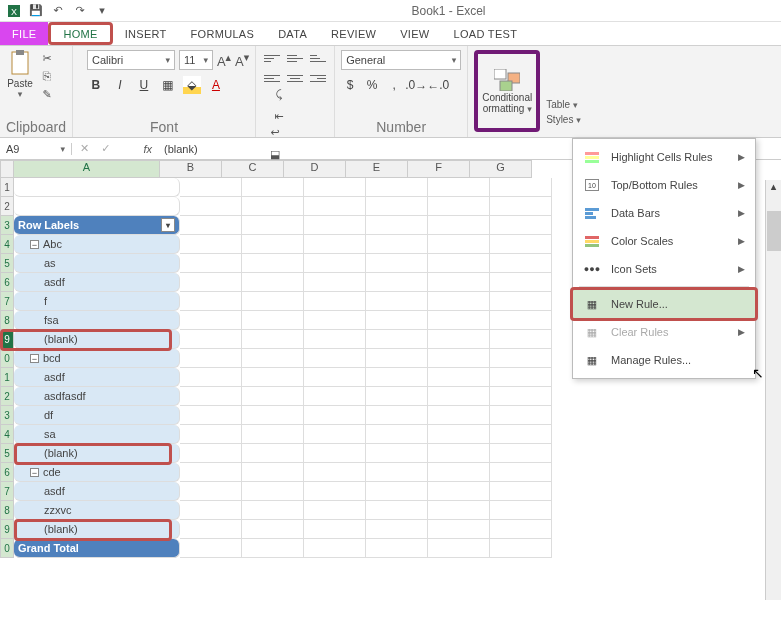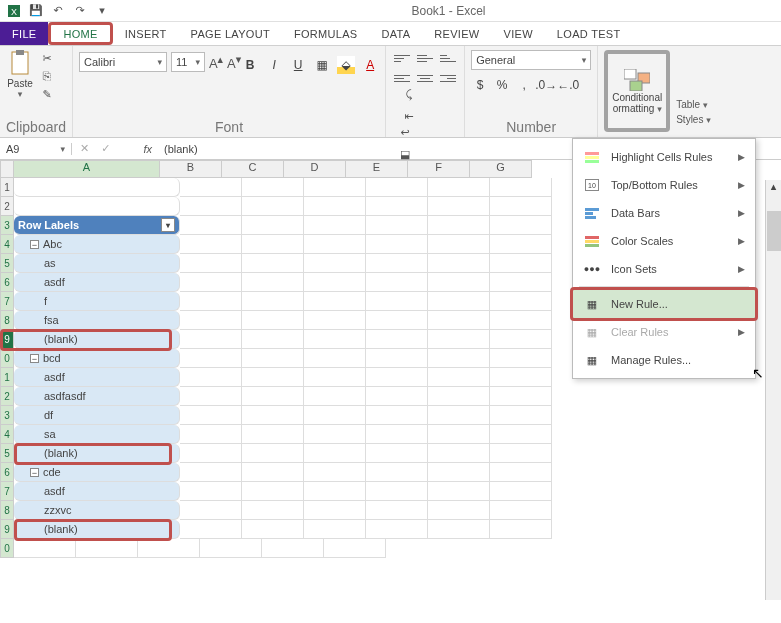--- a/index.html
+++ b/index.html
@@ -5,21 +5,21 @@
 * { box-sizing: border-box; margin: 0; padding: 0; font-family: "Segoe UI", Tahoma, sans-serif; }
 body { background: #fff; font-size: 11px; color: #444; width: 781px; height: 623px; overflow: hidden; }
 
 .titlebar { height: 22px; background: #fff; border-bottom: 1px solid #e0e0e0; display: flex; align-items: center; }
 .qat { display: flex; gap: 2px; padding: 0 4px; align-items: center; }
 .qat-btn { width: 20px; height: 18px; display: flex; align-items: center; justify-content: center; color: #555; }
 .title-center { flex: 1; text-align: center; color: #666; font-size: 12px; }
 
 .menubar { height: 24px; background: #fff; display: flex; align-items: stretch; border-bottom: 1px solid #d0d0d0; }
 .menutab { padding: 0 12px; display: flex; align-items: center; font-size: 11px; color: #444; cursor: pointer; text-transform: uppercase; letter-spacing: 0.3px; }
-.file-tab { background: #4c1d95; color: #fff; }
+.file-tab { background: #d946ef; color: #fff; }
 .home-tab { border: 3px solid #c0504d; border-radius: 4px; color: #217346; }
 
 .ribbon { height: 92px; background: #f3f3f3; border-bottom: 1px solid #ccc; display: flex; position: relative; }
 .ribbon-group { border-right: 1px solid #ddd; padding: 4px 6px 2px; display: flex; flex-direction: column; justify-content: space-between; }
 .group-label { text-align: center; font-size: 14px; color: #777; padding-top: 2px; }
 .group-body { flex: 1; display: flex; align-items: flex-start; gap: 4px; }
 
 .paste-col { display: flex; flex-direction: column; align-items: center; gap: 0; }
 .paste-icon { width: 28px; height: 28px; }
 .small-col { display: flex; flex-direction: column; gap: 2px; }
@@ -32,21 +32,21 @@
 .font-bottom { display: flex; gap: 6px; margin-top: 6px; }
 .fbtn { width: 18px; height: 18px; display: flex; align-items: center; justify-content: center; color: #444; font-size: 12px; }
 
 .align-grid { display: grid; grid-template-columns: repeat(3, 20px); gap: 3px; }
 .albtn { width: 20px; height: 16px; display: flex; flex-direction: column; justify-content: center; gap: 2px; padding: 2px; }
 .albtn span { height: 1px; background: #666; display: block; }
 
 .number-top { border: 1px solid #bbb; background: #fff; height: 20px; width: 120px; padding: 0 4px; display: flex; align-items: center; justify-content: space-between; font-size: 11px; }
 .number-bottom { display: flex; gap: 4px; margin-top: 6px; }
 
-.cf-btn { display: flex; flex-direction: column; align-items: center; padding: 2px 4px; border: 4px solid #a3a3a3; border-radius: 4px; height: 82px; justify-content: center; }
+.cf-btn { display: flex; flex-direction: column; align-items: center; padding: 2px 4px; border: 4px solid #701a75; border-radius: 4px; height: 82px; justify-content: center; }
 .cf-icon { width: 28px; height: 24px; display: flex; align-items: center; justify-content: center; }
 .cf-label { font-size: 10px; text-align: center; line-height: 11px; }
 
 .styles-col { display: flex; flex-direction: column; justify-content: flex-end; gap: 4px; padding-bottom: 12px; }
 .styles-item { font-size: 10px; color: #555; }
 
 .namebox-row { height: 22px; border-bottom: 1px solid #ccc; display: flex; align-items: center; }
 .namebox { width: 72px; border-right: 1px solid #ccc; padding: 0 6px; font-size: 11px; display: flex; align-items: center; justify-content: space-between; }
 .fx-area { display: flex; align-items: center; gap: 12px; padding: 0 8px; }
 .fx { font-style: italic; color: #555; margin-left: 21px; }
@@ -111,21 +111,20 @@
     <div class="qat-btn">↷</div>
     <div class="qat-btn">▾</div>
   </div>
   <div class="title-center">Book1 - Excel</div>
 </div>
 
 <div class="menubar">
   <div class="menutab file-tab">FILE</div>
   <div class="menutab home-tab">HOME</div>
   <div class="menutab">INSERT</div>
-  <div class="menutab">PAGE LAYOUT</div>
   <div class="menutab">FORMULAS</div>
   <div class="menutab">DATA</div>
   <div class="menutab">REVIEW</div>
   <div class="menutab">VIEW</div>
   <div class="menutab">LOAD TEST</div>
 </div>
 
 <div class="ribbon">
   <div class="ribbon-group">
     <div class="group-body">
@@ -140,21 +139,21 @@
       <div class="small-col">
         <div class="small-btn">✂</div>
         <div class="small-btn">⎘</div>
         <div class="small-btn">✎</div>
       </div>
     </div>
     <div class="group-label">Clipboard</div>
   </div>
 
   <div class="ribbon-group">
-    <div style="display:flex;flex-direction:row;">
+    <div style="display:flex;flex-direction:column;margin-left:8px;">
       <div class="font-top">
         <div class="font-name">
             <span>Calibri</span>
             <span class="dropdown-caret">▾</span>
           </div>
         <div class="font-size">
             <span>11</span>
             <span class="dropdown-caret">▾</span>
           </div>
         <div class="aa">A<sup>▴</sup></div>
@@ -491,20 +490,21 @@
       <div class="cell-row">
           <div class="cell colA indent2">(blank)</div>
           <div class="cell"></div>
           <div class="cell"></div>
           <div class="cell"></div>
           <div class="cell"></div>
           <div class="cell"></div>
           <div class="cell"></div>
         </div>
       <div class="cell-row">
+          <div class="cell colA grand">Grand Total</div>
           <div class="cell"></div>
           <div class="cell"></div>
           <div class="cell"></div>
           <div class="cell"></div>
           <div class="cell"></div>
           <div class="cell"></div>
         </div>
     </div>
   </div>
 

